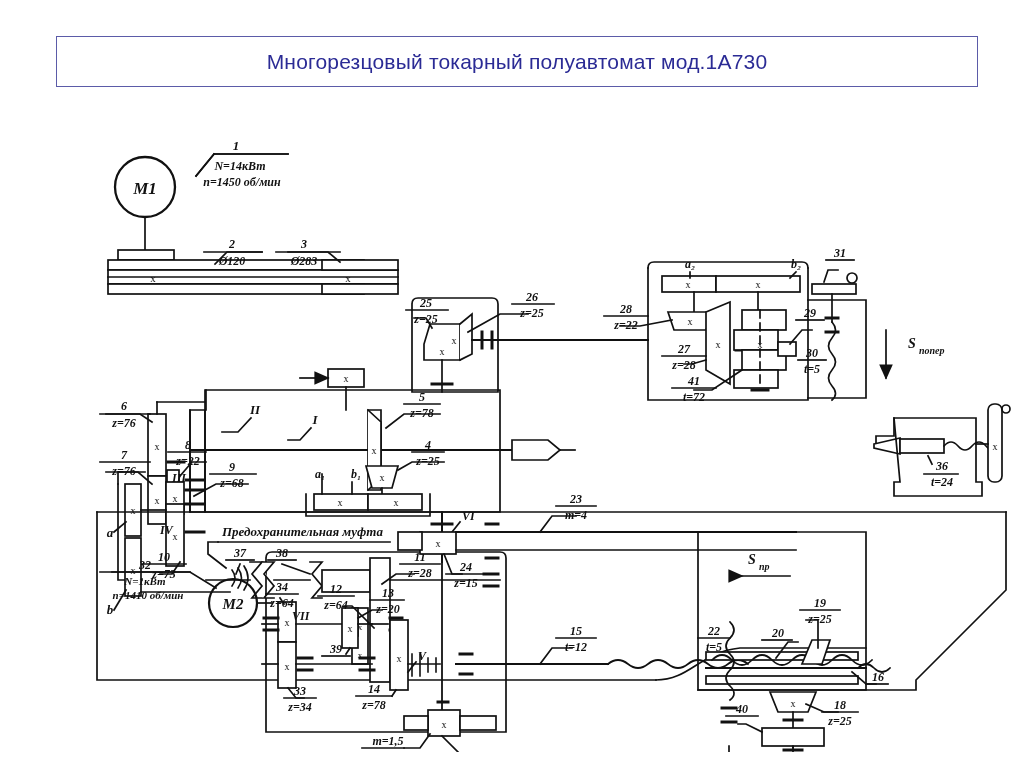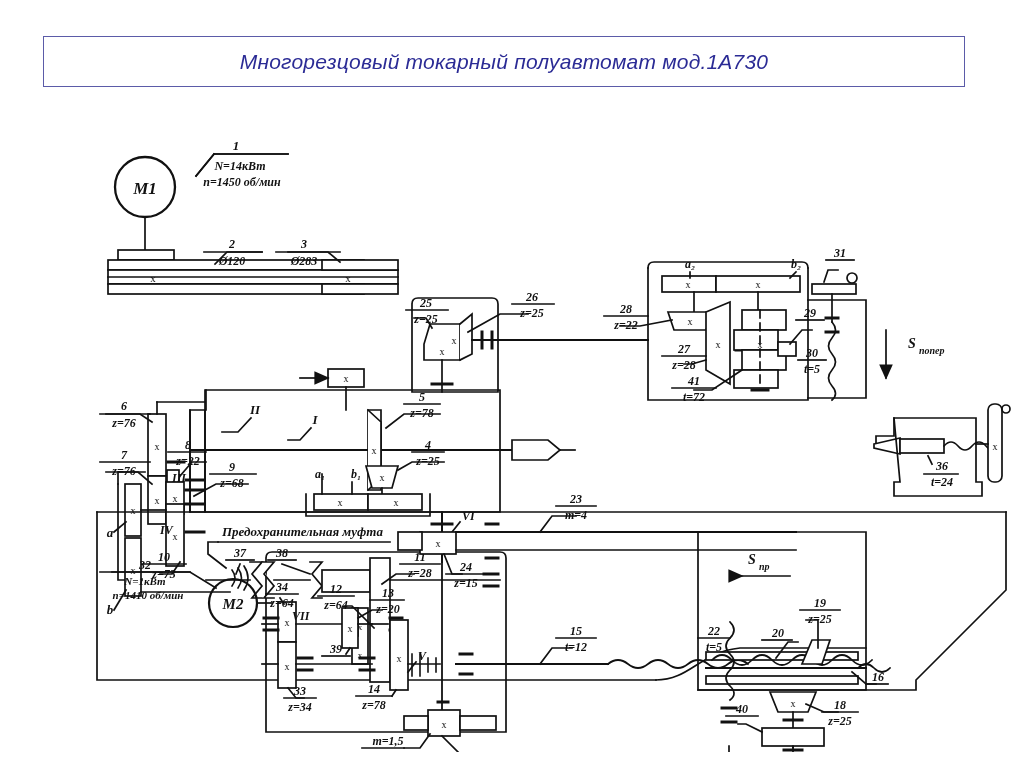--- a/index.html
+++ b/index.html
@@ -1,21 +1,21 @@
 <!DOCTYPE html>
 <html><head>
 <meta charset="utf-8">
 <style>
   html,body{margin:0;padding:0;background:#fff;}
   body{width:1024px;height:767px;position:relative;overflow:hidden;
        font-family:"Liberation Serif",serif;}
   #title-bar{
-    position:absolute;left:43px;top:36px;width:922px;height:51px;
+    position:absolute;left:56px;top:36px;width:922px;height:51px;
     border:1px solid #5b5ba8;background:#fff;box-sizing:border-box;
-    display:flex;align-items:center;justify-content:center;font-style:italic;
+    display:flex;align-items:center;justify-content:center;
   }
   #title-text{
     font-family:"Liberation Sans",sans-serif;
     font-size:21px;color:#2b2b95;letter-spacing:.2px;white-space:nowrap;
   }
   #diagram{position:absolute;left:0;top:92px;width:1024px;height:660px;}
   #diagram svg{display:block;}
   .lbl{font-family:"Liberation Serif",serif;font-style:italic;font-weight:bold;}
   text{fill:#111;}
 </style>

